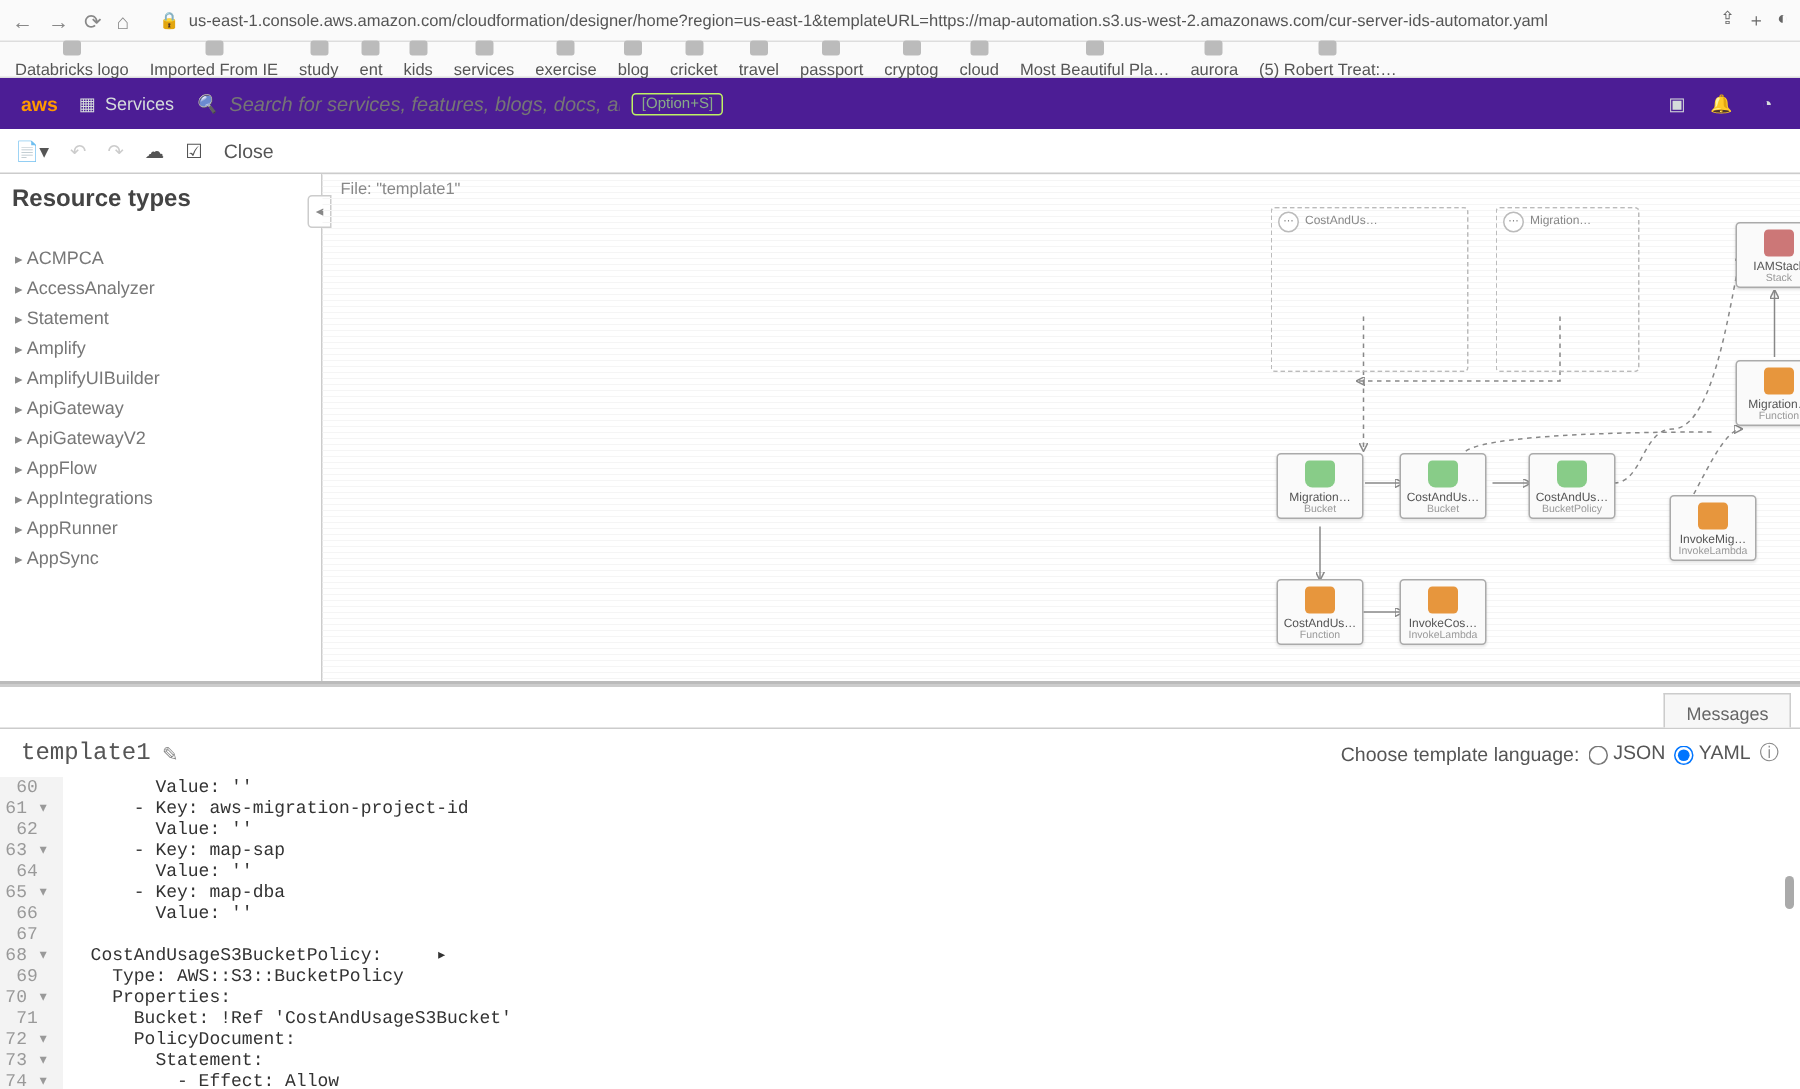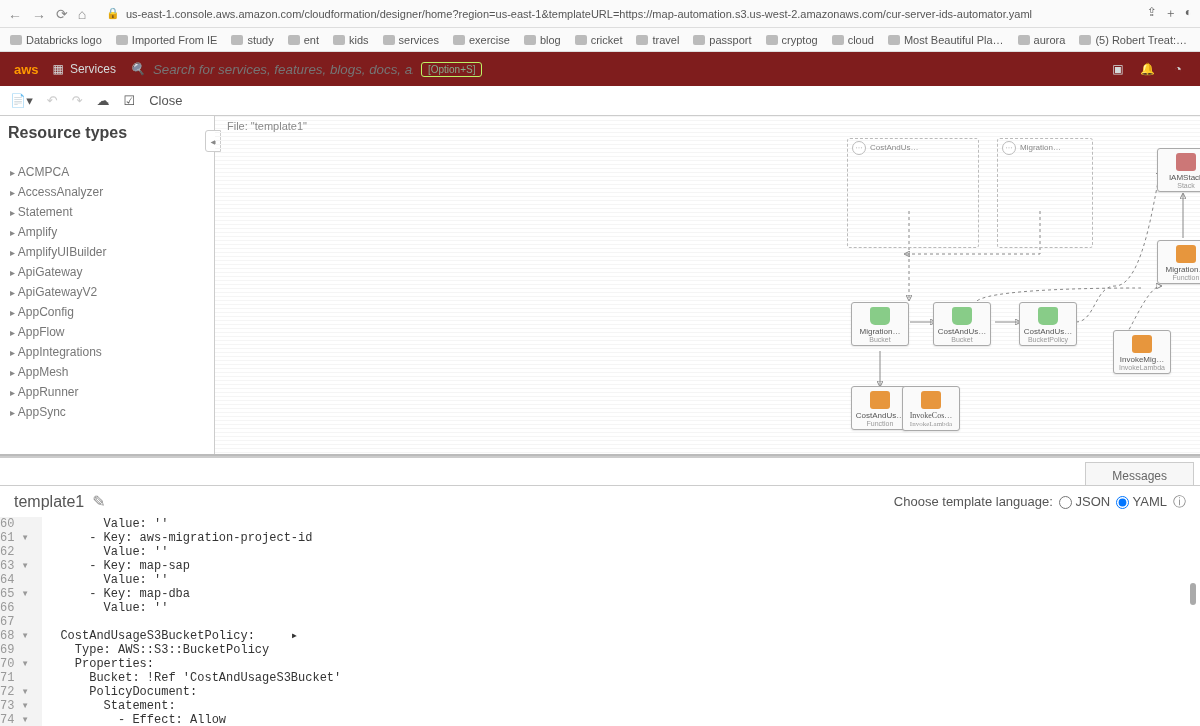--- a/index.html
+++ b/index.html
@@ -7,25 +7,25 @@
 
 
 .browser-bar { height: 28px; display: flex; align-items: center; padding: 0 8px; gap: 10px; border-bottom: 1px solid #ddd; background: #fafafa; }
 .browser-bar .nav-btn { color: #888; font-size: 14px; cursor: pointer; }
 .url-bar { flex: 1; display: flex; align-items: center; gap: 6px; border-radius: 14px; padding: 2px 10px; color: #555; font-size: 11px; }
 .url-bar .lock { color: #666; }
 .browser-bar .right-icons { display: flex; gap: 8px; color: #666; }
 
 
 .bookmarks { height: 24px; display: flex; align-items: center; padding: 0 10px; gap: 14px; border-bottom: 1px solid #ddd; background: #fafafa; font-size: 11px; color: #555; }
-.bm { display: flex; align-items: center; gap: 4px; cursor: pointer; white-space: nowrap; }
+.bm { display: flex; align-items: center; gap: 4px; cursor: pointer; white-space: nowrap; flex-direction: column; }
 .bm .fico { width: 12px; height: 10px; background: #bbb; border-radius: 2px; display:inline-block; }
 
 
-.aws-nav { height: 34px; background: #7f1d1d; display: flex; align-items: center; padding: 0 14px; gap: 14px; color: #d5dbdb; }
+.aws-nav { height: 34px; background: #4c1d95; display: flex; align-items: center; padding: 0 14px; gap: 14px; color: #d5dbdb; }
 .aws-logo { color: #ff9900; font-weight: bold; font-size: 13px; }
 .aws-nav .svc { display:flex; align-items:center; gap:6px; cursor:pointer; }
 .aws-nav .search { flex:1; display:flex; align-items:center; gap:8px; color:#aab; font-style:italic; font-size:12px; }
 .aws-nav .search .kbd { font-style:normal; color:#8a8; border:1px solid #bef264; padding:1px 6px; border-radius:3px; font-size:10px; }
 .aws-nav .search input { background:transparent; border:none; color:#d5dbdb; font-style:italic; width:260px; }
 .aws-nav .right { display:flex; gap:14px; align-items:center; }
 .aws-nav .ico { width:16px; height:16px; display:inline-flex; align-items:center; justify-content:center; color:#d5dbdb; }
 
 
 .designer-tb { height: 30px; border-bottom: 1px solid #ccc; display:flex; align-items:center; padding: 0 10px; gap:14px; background:#fff; }
@@ -52,28 +52,28 @@
 .node .sub { font-size:7px; color:#999; }
 .container-node { position:absolute; border:1px dashed #bbb; border-radius:3px; font-size:8px; color:#888; padding:2px 4px; }
 .container-node .badge { display:inline-block; border:1px solid #bbb; border-radius:50%; width:14px; height:14px; font-size:7px; line-height:12px; text-align:center; margin-right:4px; background:#fff; }
 svg.wires { position:absolute; inset:0; pointer-events:none; }
 svg.wires path { fill:none; stroke:#888; stroke-width:1; }
 svg.wires path.dashed { stroke-dasharray:3 3; }
 
 
 .bottom-panel { height:270px; border-top:2px solid #ccc; display:flex; flex-direction:column; }
 .bp-tabs { height:28px; border-bottom:1px solid #ccc; display:flex; justify-content:flex-end; }
-.bp-tab { padding:6px 26px; border:1px solid #ccc; border-bottom:none; margin-top:4px; margin-right:6px; font-size:12px; color:#666; background:#f7f7f7; cursor:pointer; }
+.bp-tab { padding:6px 14px; border:1px solid #ccc; border-bottom:none; margin-top:4px; margin-right:6px; font-size:12px; color:#666; background:#f7f7f7; cursor:pointer; }
 .bp-head { display:flex; align-items:center; justify-content:space-between; padding:6px 14px; }
-.bp-head .tpl { font-size:16px; color:#555; display:flex; gap:8px; align-items:center; }
+.bp-head .tpl { font-size:16px; color:#555; display:flex; gap:8px; align-items:center;font-family:Liberation Mono, monospace; }
 .lang-pick { font-size:13px; color:#555; display:flex; gap:6px; align-items:center; }
 .lang-pick input { vertical-align:middle; }
 
 .editor { flex:1; display:flex; overflow:hidden; font-family: "Courier New", monospace; font-size:12px; background:#fff; position:relative; }
-.gutter { width:42px; text-align:left; padding:0 6px 0 0; color:#999; background:#f3f3f3; }
+.gutter { width:42px; text-align:center; padding:0 6px 0 0; color:#999; background:#f3f3f3; }
 .codewrap { flex:1; white-space:pre; color:#333; padding-left:4px; overflow:hidden; }
 .gline { height:14px; line-height:14px; }
 .cline { height:14px; line-height:14px; }
 .scroll-thumb { position:absolute; right:4px; top:66px; width:6px; height:22px; background:#aaa; border-radius:3px; }
 </style>
 </head>
 <body>
 
 <div class="browser-bar">
   <span class="nav-btn">←</span>
@@ -189,24 +189,22 @@
   <div class="sidebar">
     <h3>Resource types</h3>
     <ul class="rt-list" id="rtlist">
         <li>ACMPCA</li>
         <li>AccessAnalyzer</li>
         <li>Statement</li>
         <li>Amplify</li>
         <li>AmplifyUIBuilder</li>
         <li>ApiGateway</li>
         <li>ApiGatewayV2</li>
-        <li>AppConfig</li>
         <li>AppFlow</li>
         <li>AppIntegrations</li>
-        <li>AppMesh</li>
         <li>AppRunner</li>
         <li>AppSync</li>
       </ul>
   </div>
   <div class="collapse-handle">◂</div>
   <div class="canvas" id="canvas">
     <div class="file-tab">File: "template1"</div>
     <svg class="wires" width="1000" height="340">
       <defs>
         <marker id="arr" markerWidth="6" markerHeight="6" refX="5" refY="3" orient="auto">
@@ -244,21 +242,21 @@
       <div class="node" style="left: 898px; top: 214px;">
         <div class="nodeico lambda"></div>
         <div>InvokeMig…</div>
         <div class="sub">InvokeLambda</div>
       </div>
       <div class="node" style="left: 636px; top: 270px;">
         <div class="nodeico lambda"></div>
         <div>CostAndUs…</div>
         <div class="sub">Function</div>
       </div>
-      <div class="node" style="left: 687px; top: 270px; font-family: Liberation Serif, serif;">
+      <div class="node" style="left: 718px; top: 270px;">
         <div class="nodeico lambda"></div>
         <div>InvokeCos…</div>
         <div class="sub">InvokeLambda</div>
       </div>
       <div class="node" style="left: 942px; top: 32px;">
         <div class="nodeico stack"></div>
         <div>IAMStack</div>
         <div class="sub">Stack</div>
       </div>
       <div class="node" style="left: 942px; top: 124px;">

